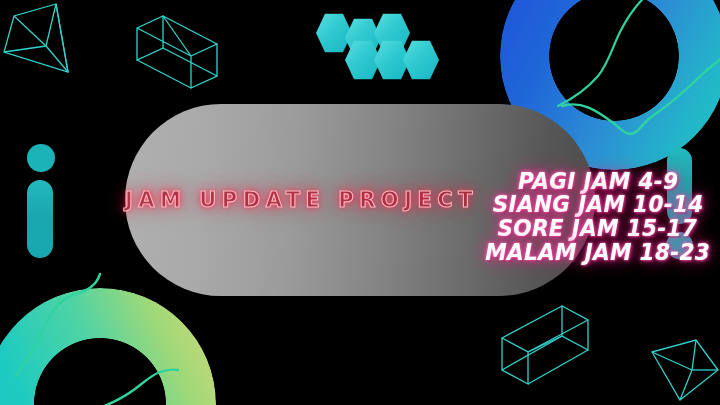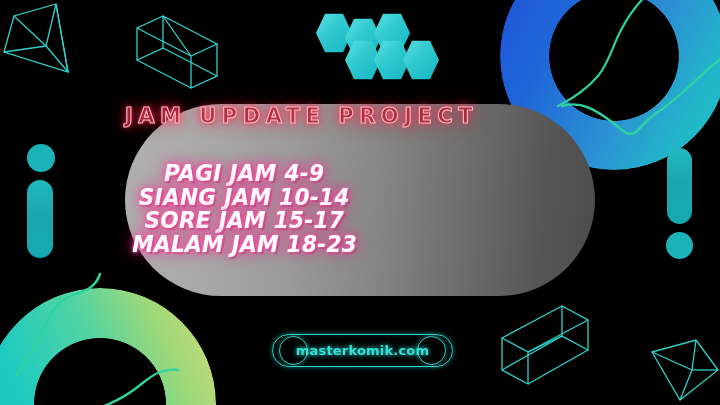--- a/index.html
+++ b/index.html
@@ -84,22 +84,22 @@
         #838383 56%,
         #6a6a6a 74%,
         #565656 88%,
         #4b4b4b 100%);
   }
 
   #panel-inner {
     position: absolute;
     inset: 0;
     display: flex;
-    flex-direction: column;
-    align-items: flex-start;
+    flex-direction: row;
+    align-items: center;
     justify-content: flex-start;
     box-sizing: border-box;
   }
 
   
   #headline {
     font-family: "DejaVu Sans", sans-serif;
     font-size: 21px;
     font-weight: 700;
     letter-spacing: 5.5px;
@@ -264,20 +264,14 @@
       <div id="schedule">
         <div class="sched-line">PAGI JAM 4-9</div>
         <div class="sched-line">SIANG JAM 10-14</div>
         <div class="sched-line">SORE JAM 15-17</div>
         <div class="sched-line">MALAM JAM 18-23</div>
       </div>
 
     </div>
   </div>
 
-  <div id="badge">
-    <div id="badge-pill"></div>
-    <div class="badge-circle" id="badge-circle-left"></div>
-    <div class="badge-circle" id="badge-circle-right"></div>
-    <div id="badge-text">masterkomik.com</div>
-  </div>
 
 </div>
 
 </body></html>

